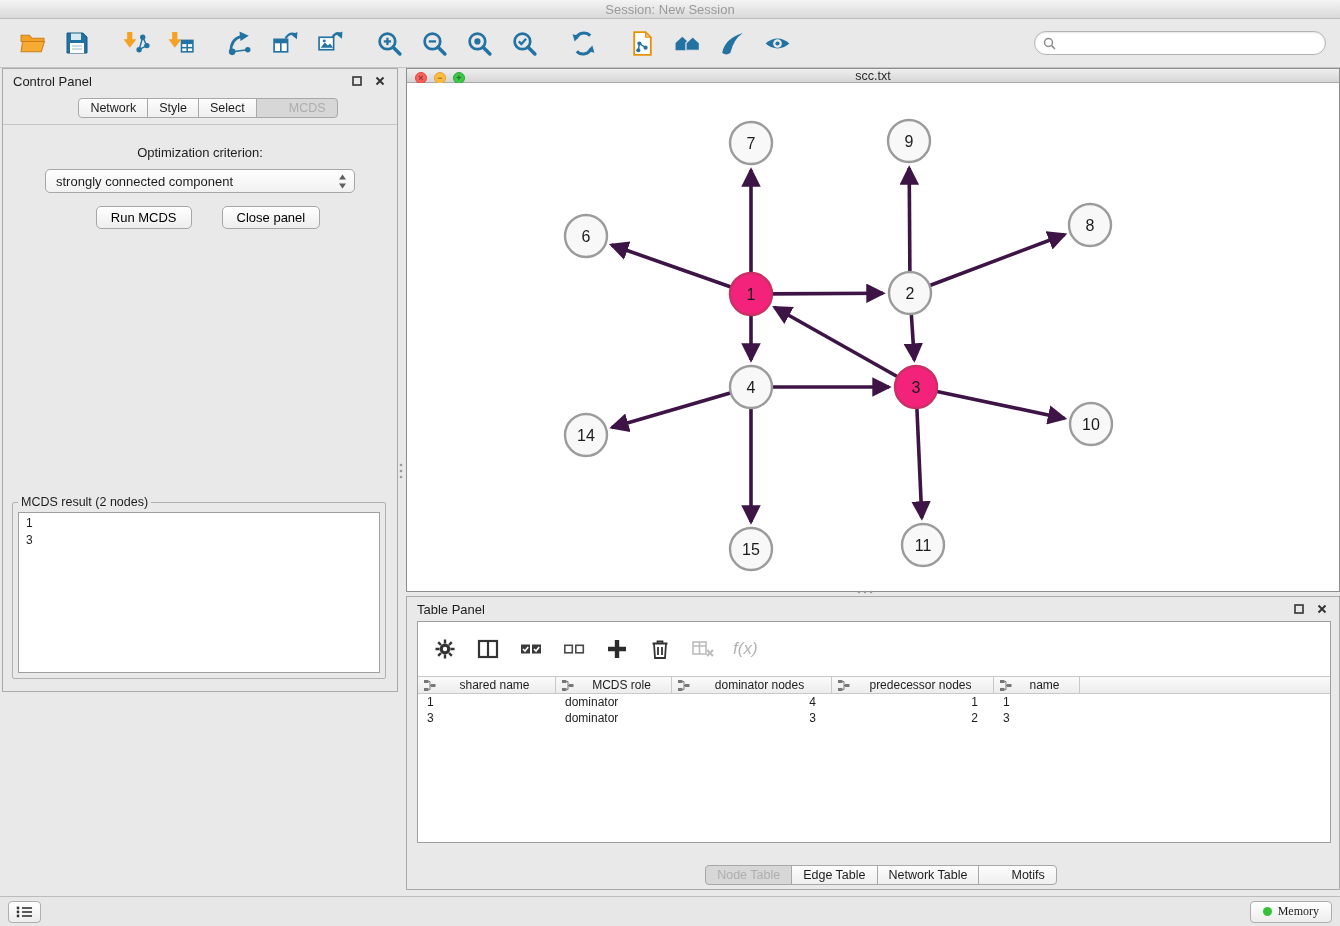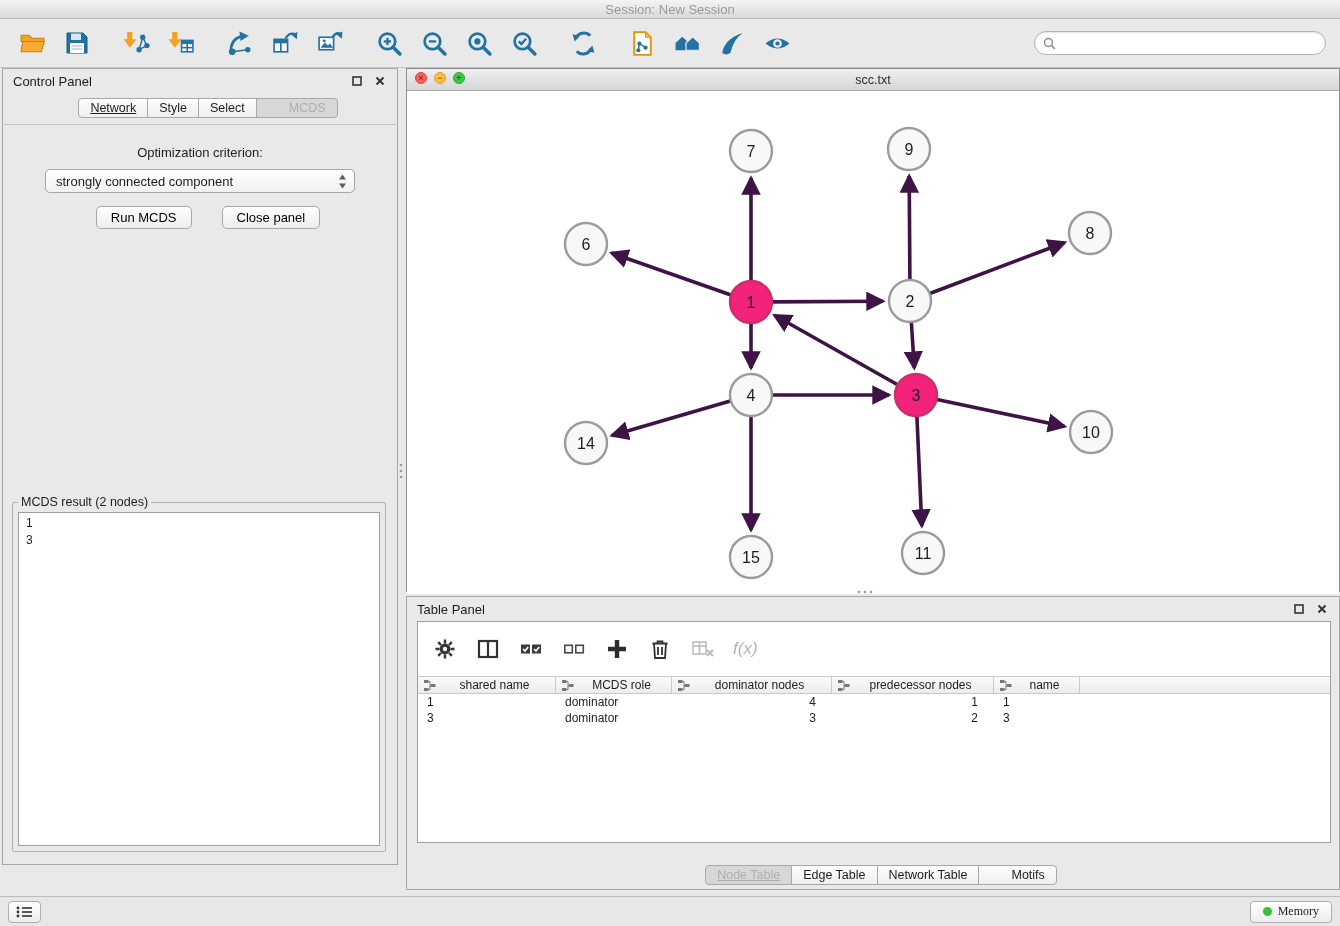--- a/index.html
+++ b/index.html
@@ -17,30 +17,30 @@
   .tgroup { display:flex; align-items:center; gap:9px; margin-right:14px; }
   .tbtn { width:36px; height:36px; display:flex; align-items:center; justify-content:center; border-radius:4px; }
   .tbtn svg { display:block; }
   .searchbox { position:absolute; right:14px; top:12px; width:292px; height:24px; background:#fff;
                border:1px solid #b3b3b3; border-radius:12px; display:flex; align-items:center; padding:0 8px;
                box-shadow:inset 0 1px 2px rgba(0,0,0,.10); }
   .searchbox input { border:none; outline:none; flex:1; font-size:12px; background:transparent; margin-left:5px;
                      font-family:"Liberation Sans", sans-serif; }
 
   
-  .control-panel { position:absolute; left:2px; top:68px; width:396px; height:797px;
+  .control-panel { position:absolute; left:2px; top:68px; width:396px; height:624px;
                    border:1px solid #a9a9a9; background:#e9e9e9; }
   .panel-header { height:24px; display:flex; align-items:center; padding:0 10px; font-size:13px; }
   .panel-header .ph-title { flex:1; }
   .ph-icons { display:flex; align-items:center; gap:9px; }
   .ph-btn { width:14px; height:14px; display:flex; align-items:center; justify-content:center; }
   .ui-tabs { display:flex; justify-content:center; margin-top:5px; }
   .ui-tab { border:1px solid #a8a8a8; margin-left:-1px; padding:2px 11px; font-size:12.5px;
             background:linear-gradient(#fdfdfd,#efefef); color:#1d1d1d; }
-  .ui-tab:first-child { border-top-left-radius:4px; border-bottom-left-radius:4px; margin-left:16px;text-decoration:underline; }
+  .ui-tab:first-child { border-top-left-radius:4px; border-bottom-left-radius:4px; margin-left:16px; }
   .ui-tab:last-child { border-top-right-radius:4px; border-bottom-right-radius:4px;padding-left:32px; }
   .ui-tab.active { background:#d7d7d7; color:#aeaeae; }
   .cp-rule { border-bottom:1px solid #c6c6c6; margin-top:6px; }
   .opt-label { text-align:center; margin-top:20px; font-size:13px; }
   .dropdown { width:310px; height:24px; margin:9px auto 0; background:linear-gradient(#ffffff,#f1f1f1);
               border:1px solid #a7a7a7; border-radius:5px; display:flex; align-items:center; padding:0 7px 0 10px;
               font-size:13px; }
   .dd-value { flex:1; }
   .btn-row { display:flex; justify-content:center; gap:14px; margin-top:13px; }
   .btn { background:linear-gradient(#ffffff,#ededed); border:1px solid #a7a7a7; border-radius:5px;
@@ -50,21 +50,21 @@
                          display:flex; flex-direction:column; }
   fieldset.mcds-result legend { font-size:12.5px; padding:0 3px; }
   .result-box { flex:1; background:#fff; border:1px solid #9f9f9f; font-size:12px; line-height:17px;
                 padding:2px 7px; overflow:hidden; }
 
   
   .right-col { position:absolute; left:406px; top:68px; width:934px; height:822px; }
 
   
   .network-window { position:absolute; left:0; top:0; right:0; height:524px; border:1px solid #8d8d8d; background:#fff; }
-  .net-titlebar { height:22px; background:linear-gradient(#efefef,#d6d6d6); border-bottom:1px solid #aaaaaa;
+  .net-titlebar { height:14px; background:linear-gradient(#efefef,#d6d6d6); border-bottom:1px solid #aaaaaa;
                   display:flex; align-items:center; justify-content:center; font-size:12.5px; color:#2b2b2b; position:relative; }
   .traffic { position:absolute; left:8px; top:3px; display:flex; gap:7px; }
   .tl { width:12px; height:12px; border-radius:50%; font-size:9px; line-height:11px; text-align:center;
         color:rgba(0,0,0,.45); font-weight:bold; }
   .tl.close { background:#f9605a; border:1px solid #de4740; } .tl.close::after { content:'×'; }
   .tl.min   { background:#fcbd3f; border:1px solid #dfa133; } .tl.min::after { content:'−'; }
   .tl.max   { background:#3bc846; border:1px solid #2fa63a; } .tl.max::after { content:'+'; }
   .net-canvas { position:relative; width:932px; height:503px; background:#fff; }
   .edge { stroke:var(--edge-color,#3d1445); stroke-width:3.6; }
   #arrowhead path { fill:var(--edge-color,#3d1445); }

